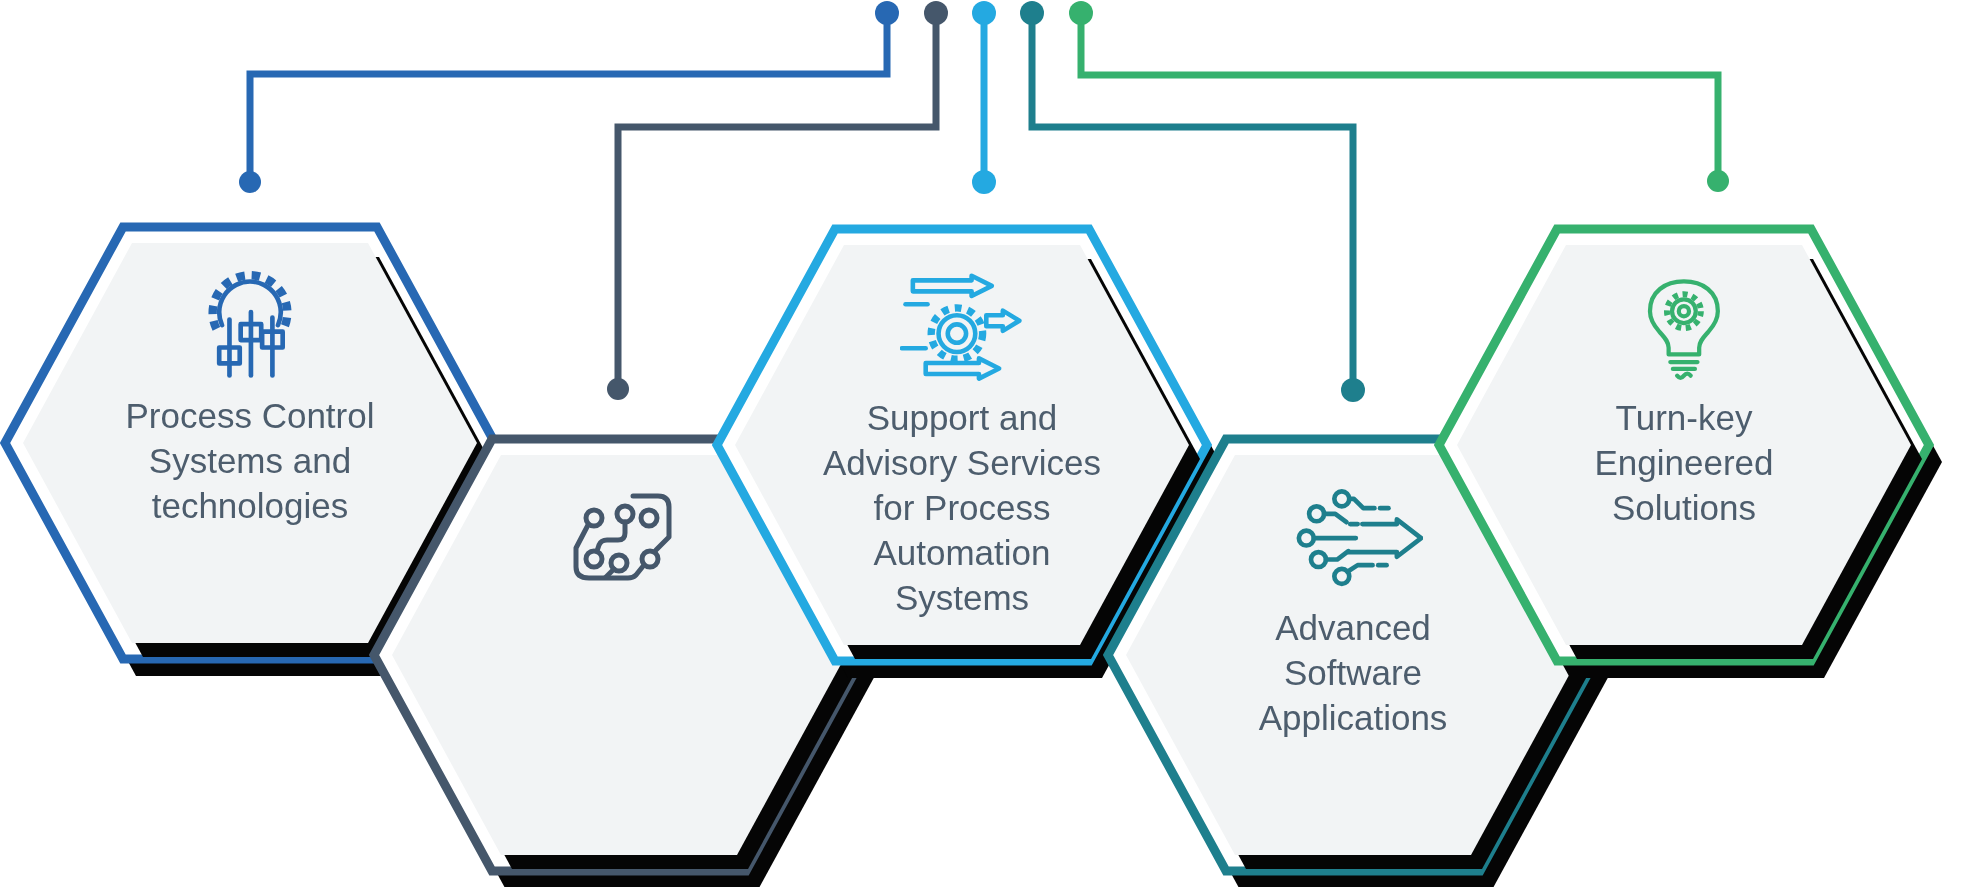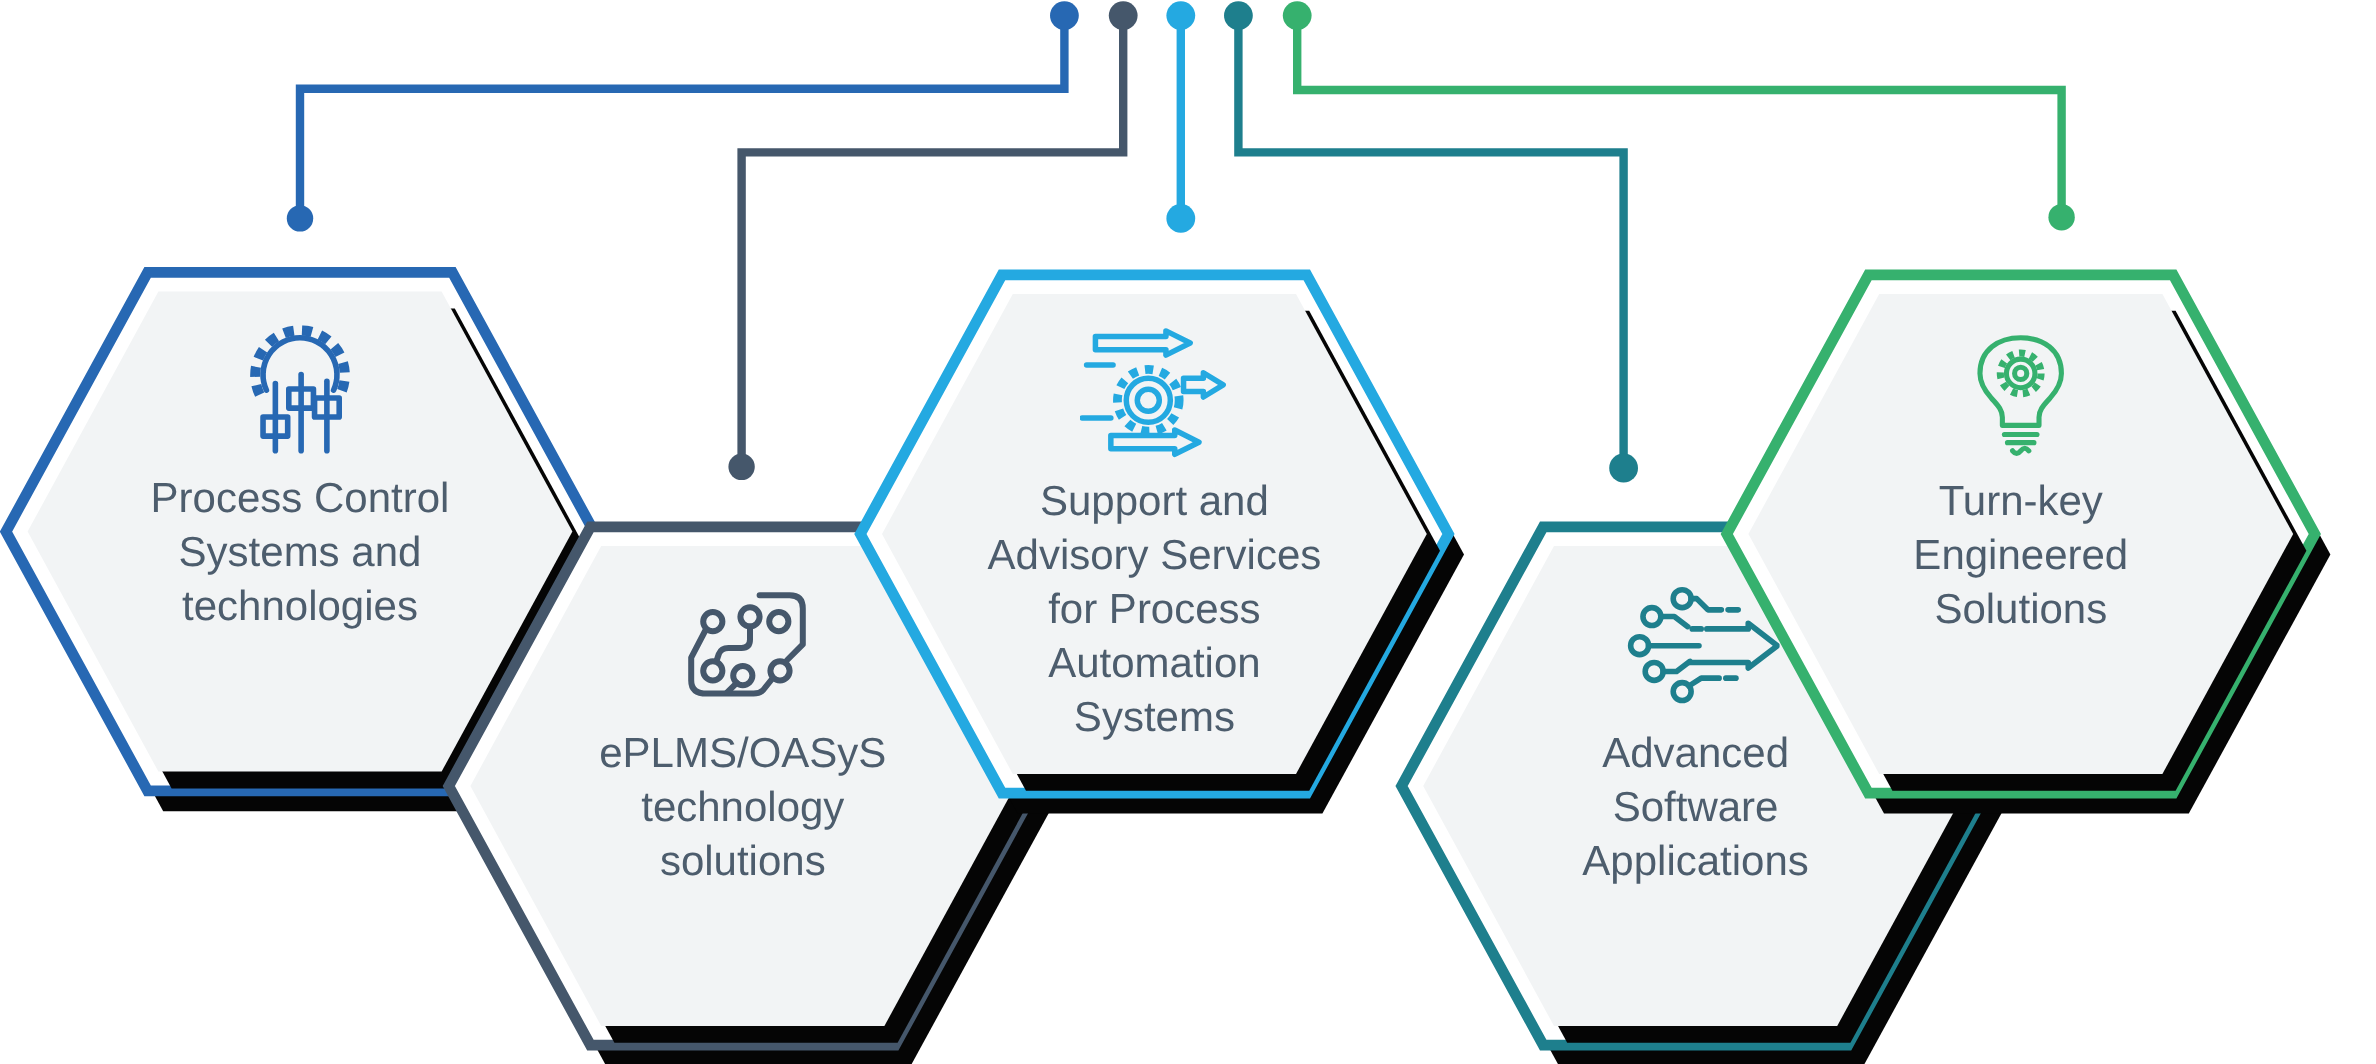--- a/index.html
+++ b/index.html
@@ -100,23 +100,20 @@
         <path class="stroke" d="M85,82 L77,92 Q74,95 69,95 H30 Q17,95 17,84 V65 L29,42"></path>
         <path class="stroke" d="M66,39 V50 Q66,57 59,57 H48 Q42,57 40,62 L38,68"></path>
         <path class="stroke" d="M55,86 L47,94"></path>
         <circle class="stroke" cx="35" cy="35" r="8"></circle>
         <circle class="stroke" cx="66" cy="31" r="8"></circle>
         <circle class="stroke" cx="90" cy="35" r="8"></circle>
         <circle class="stroke" cx="35" cy="76" r="8"></circle>
         <circle class="stroke" cx="60" cy="80" r="8"></circle>
         <circle class="stroke" cx="91" cy="76" r="8"></circle>
       </svg>
-      <div class="hex-label">ePLMS/OASyS
-technology
-solutions</div>
     </div>
   </div>
 
   <div class="hex" style="left: 717px; top: 229px; --accent: #24a9e1;">
     <svg class="hex-bg" viewBox="0 0 520 470">
       <polygon class="big-shadow" points="19,239 137,23 391,23 509,239 391,455 137,455"></polygon>
       <polygon class="border-hex" points="6,222 124,6 378,6 496,222 378,438 124,438"></polygon>
       <polygon class="inner-shadow" points="35,236 144,36 380,36 489,236 380,436 144,436"></polygon>
       <polygon class="inner-fill" points="24,222 133,22 369,22 478,222 369,422 133,422"></polygon>
     </svg>
@@ -132,21 +129,21 @@
         <circle class="stroke" cx="62" cy="66" r="10"></circle>
       </svg>
       <div class="hex-label">Support and
 Advisory Services
 for Process
 Automation
 Systems</div>
     </div>
   </div>
 
-  <div class="hex" style="left: 1168px; top: 439px; text-decoration: underline; --accent: #1e7f8d;">
+  <div class="hex" style="left: 1108px; top: 439px; text-decoration: underline; --accent: #1e7f8d;">
     <svg class="hex-bg" viewBox="0 0 520 470">
       <polygon class="big-shadow" points="19,239 137,23 391,23 509,239 391,455 137,455"></polygon>
       <polygon class="border-hex" points="6,222 124,6 378,6 496,222 378,438 124,438"></polygon>
       <polygon class="inner-shadow" points="35,236 144,36 380,36 489,236 380,436 144,436"></polygon>
       <polygon class="inner-fill" points="24,222 133,22 369,22 478,222 369,422 133,422"></polygon>
     </svg>
     <div class="hex-content">
       <svg class="icon" viewBox="0 0 150 120">
         <path class="stroke" d="M85,44 H122 V39 L148,59 L122,79 V74 H70"></path>
         <path class="stroke" d="M44,33 H56 L68,42"></path>

